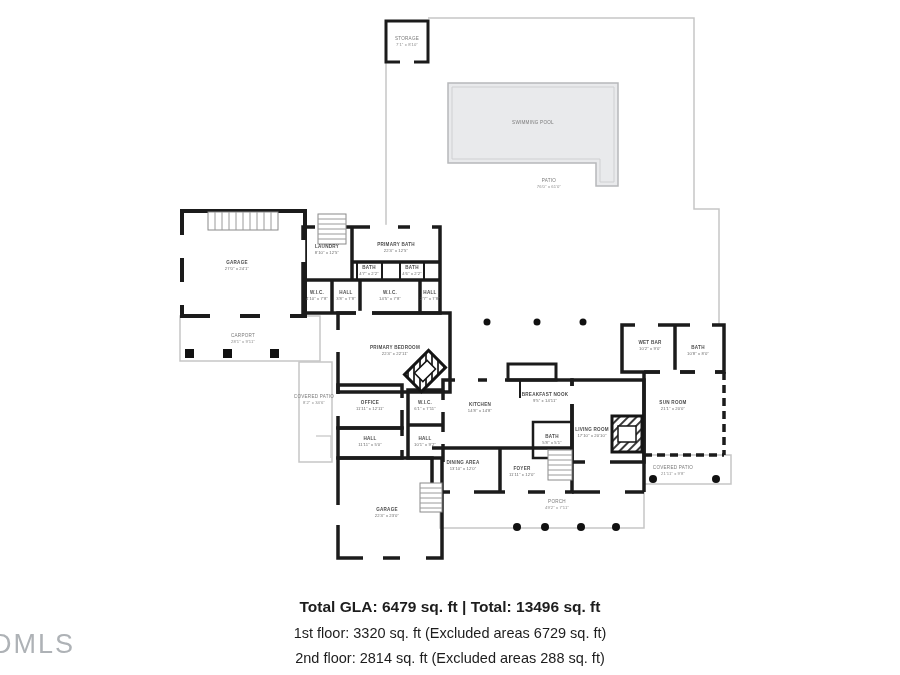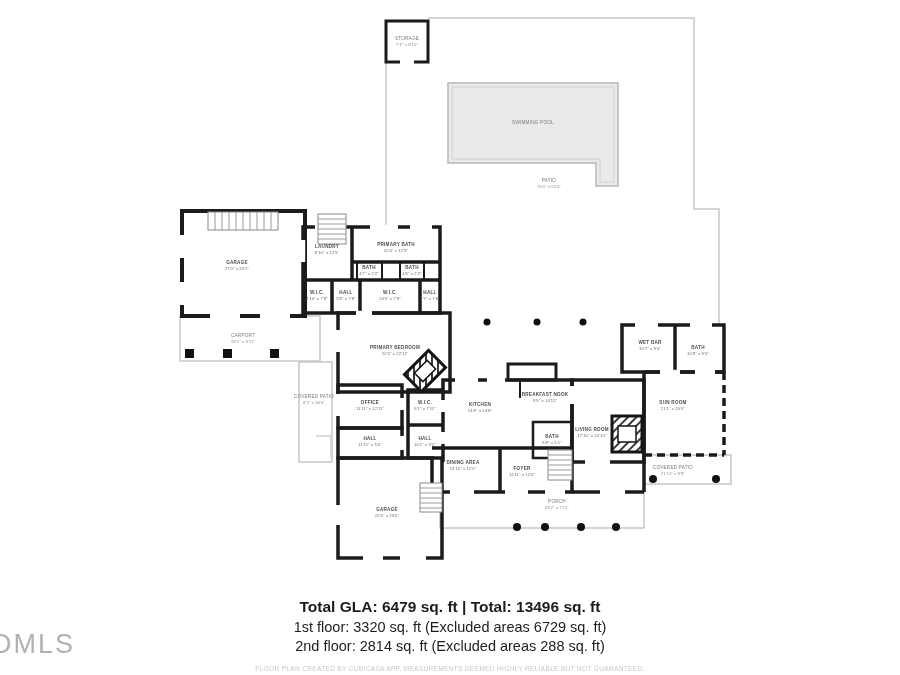--- a/index.html
+++ b/index.html
@@ -7,21 +7,21 @@
   #stage{position:relative;width:900px;height:675px;background:#fff;}
   #plan-svg{position:absolute;left:0;top:0;}
   .lbl{position:absolute;transform:translate(-50%,-50%);text-align:center;white-space:nowrap;
     pointer-events:none;line-height:1.55;}
   .rn{font-size:4.6px;color:#4c4c4c;letter-spacing:.25px;font-weight:bold;}
   .rd{font-size:4.2px;color:#6b6b6b;letter-spacing:.1px;}
   .lbl.outdoor .rn{color:#7a7a7a;font-weight:normal;}
   .lbl.outdoor .rd{color:#8b8b8b;}
   #summary{position:absolute;left:450px;top:598px;transform:translateX(-50%);text-align:center;color:#1d1d1d;}
   #summary .l1{font-size:15.5px;font-weight:bold;margin-bottom:2px;}
-  #summary .l2,#summary .l3{font-size:14.5px;margin-top:3px;}
+  #summary .l2,#summary .l3{font-size:14.5px;margin-top:9px;}
   #summary .disc{font-size:6.5px;color:#c7c7c7;letter-spacing:.35px;margin-top:11px;}
   #watermark{position:absolute;left:-8px;top:629px;font-size:27px;color:#aeb2b6;
     letter-spacing:2px;font-weight:400;}
 </style>
 </head>
 <body>
 
 <div id="stage">
 
 <svg id="plan-svg" width="900" height="675" viewBox="0 0 900 675">

